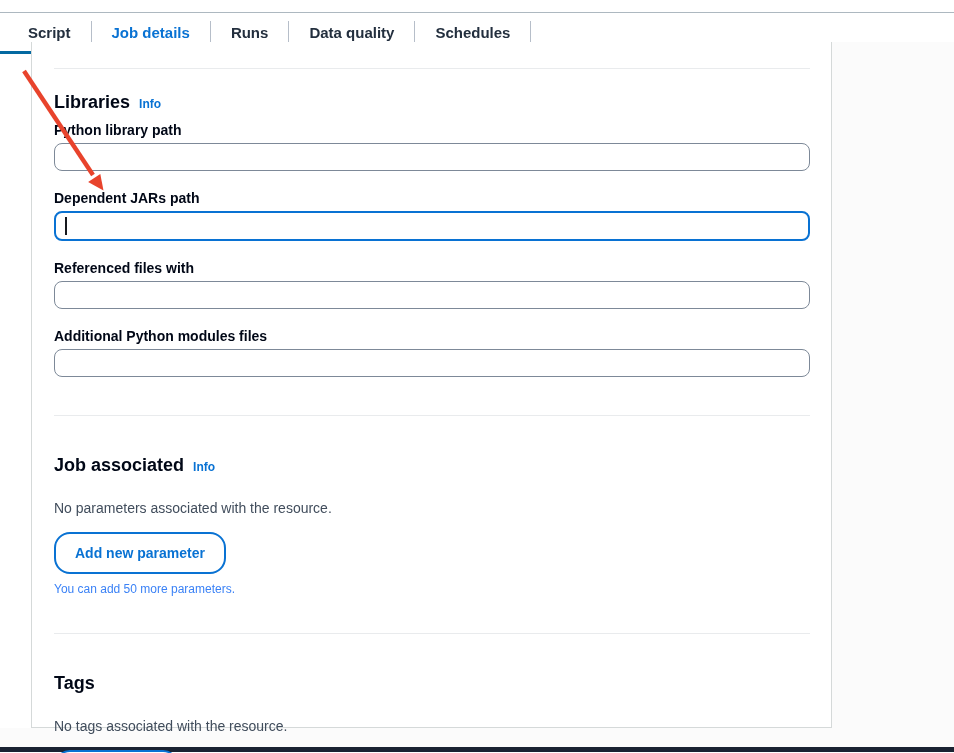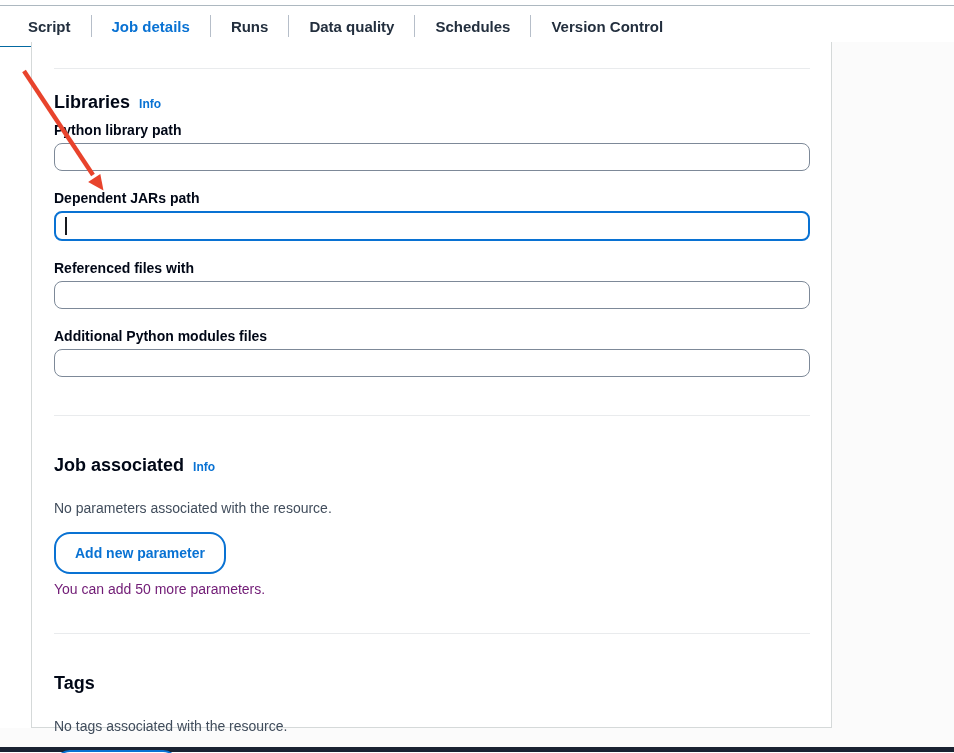--- a/index.html
+++ b/index.html
@@ -2,24 +2,24 @@
 <html><head>
 <meta charset="utf-8">
 <style>
   * { margin: 0; padding: 0; box-sizing: border-box; }
   html, body { width: 954px; height: 753px; background: #ffffff; }
   body { font-family: "Liberation Sans", sans-serif; }
   .screen { position: relative; width: 954px; height: 753px; overflow: hidden; background: #ffffff; }
 
   
   .tabbar {
-    position: absolute; top: 5px; left: 0; right: 0; height: 42px;
+    position: absolute; top: 12px; left: 0; right: 0; height: 42px;
     background: #ffffff;
     border-top: 1px solid #adb8c0;
-    border-bottom: 1px solid #0369a1;
+    border-bottom: 3px solid #0369a1;
     display: flex; align-items: stretch; padding-left: 8px;
   }
   .tab {
     position: relative; display: flex; align-items: center;
     padding: 0 20px; font-size: 15px; font-weight: 700; color: #232f3e;
     cursor: pointer; white-space: nowrap;
   }
   .tab.active { color: #0972d3; }
   .tab.active::after {
     content: ""; position: absolute; left: 0; right: 0; bottom: -1px;
@@ -78,21 +78,21 @@
   }
   @keyframes blink { 50% { opacity: 0; } }
 
   p.empty-text { margin-top: 22px; font-size: 14px; color: #414d5c; line-height: 20px; }
   .pill-button {
     display: inline-block; margin-top: 14px; height: 42px; padding: 0 19px;
     background: #ffffff; border: 2px solid #0972d3; border-radius: 16px;
     color: #0972d3; font-family: "Liberation Sans", sans-serif;
     font-size: 14px; font-weight: 700; line-height: 26px; cursor: pointer;
   }
-  p.hint-text { margin-top: 7px; font-size: 14px; color: #701a75; line-height: 16px; }
+  p.hint-text { margin-top: 7px; font-size: 12px; color: #3b82f6; line-height: 16px; }
 
   
   .arrow-overlay { position: absolute; left: 0; top: 0; width: 954px; height: 753px; pointer-events: none; }
 </style>
 </head>
 <body>
 
 <div class="screen">
 
   <nav class="tabbar">
@@ -109,23 +109,20 @@
       </div>
     <div class="tab-sep"></div>
     <div class="tab">
         <span>Data quality</span>
       </div>
     <div class="tab-sep"></div>
     <div class="tab">
         <span>Schedules</span>
       </div>
     <div class="tab-sep"></div>
-    <div class="tab">
-        <span>Version Control</span>
-      </div>
   </nav>
 
   <div class="right-gutter"></div>
   <div class="bottom-strip"></div>
   <div class="bottom-bar"></div>
 
   <main class="content-card">
 
     <hr class="rule rule-top">
 

